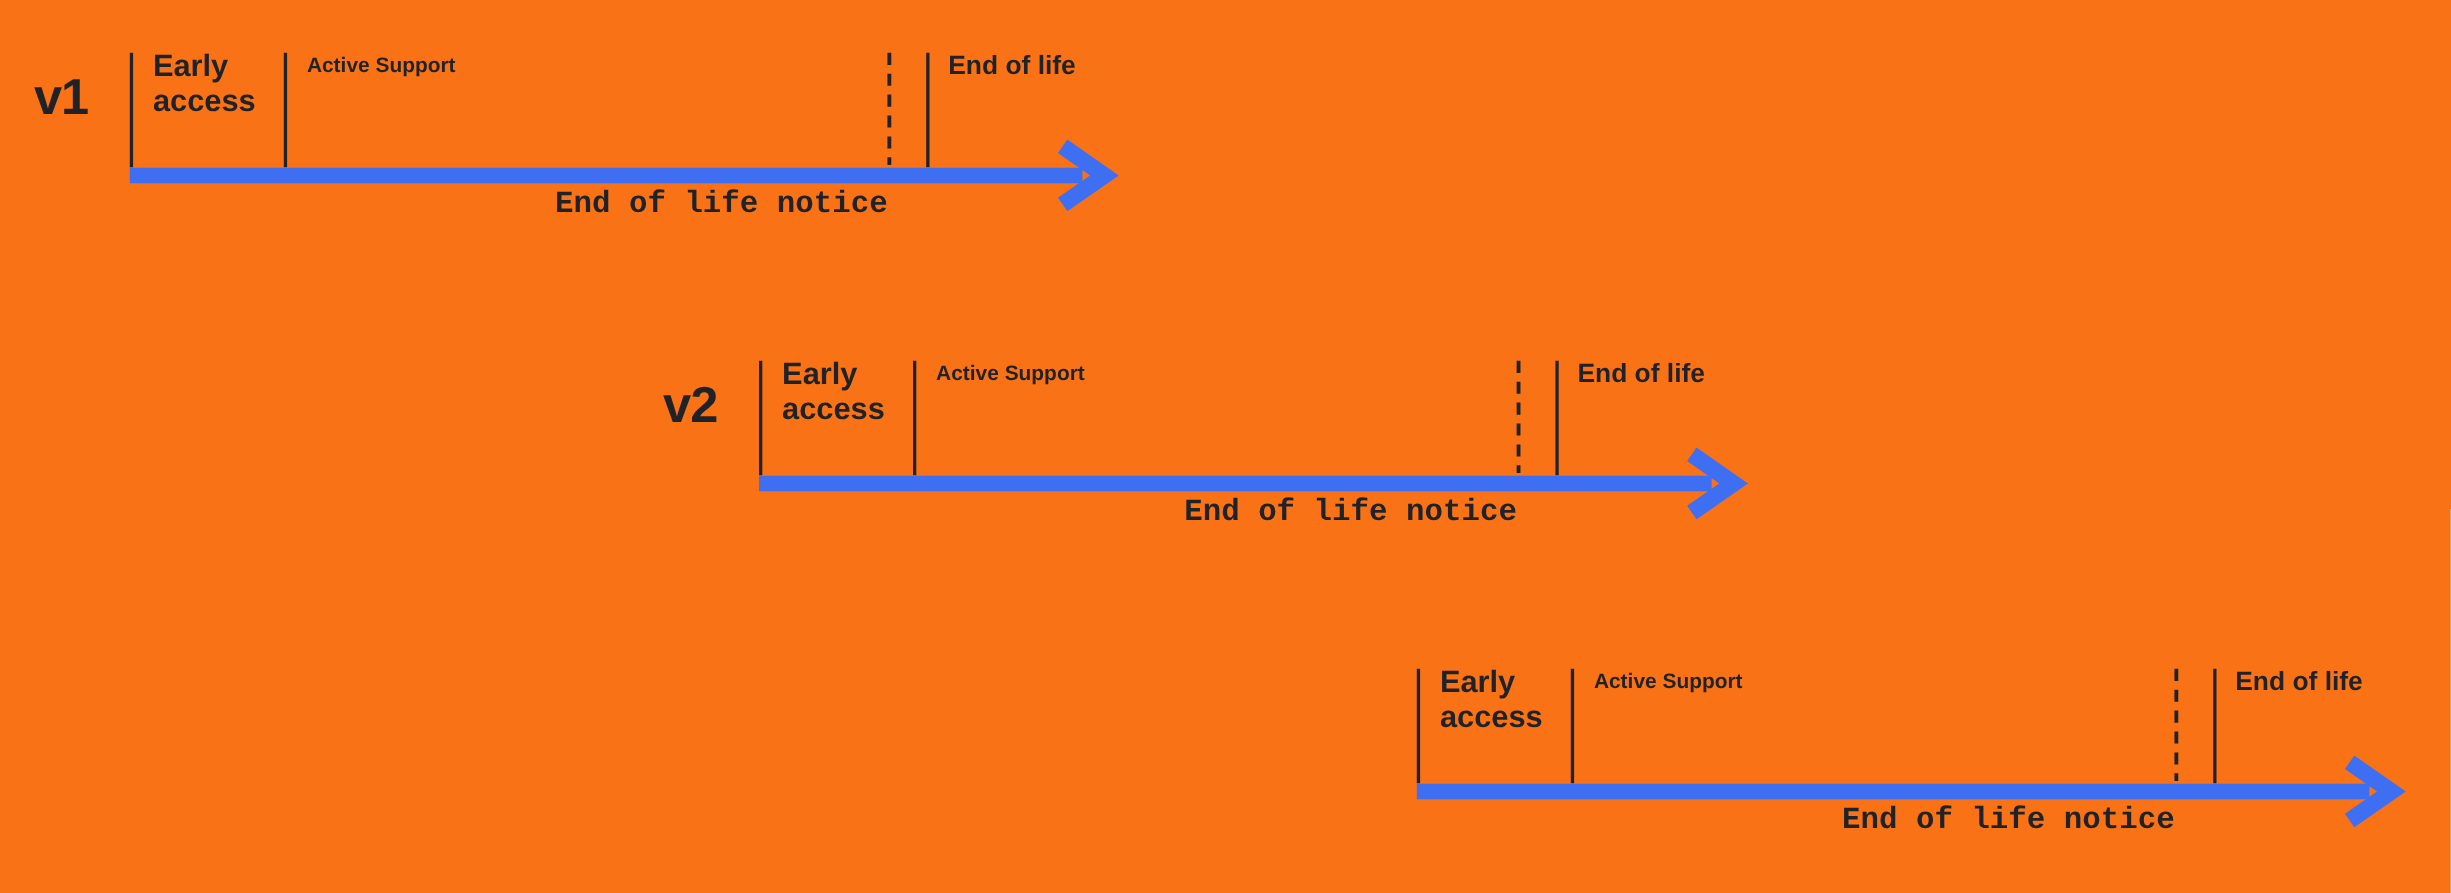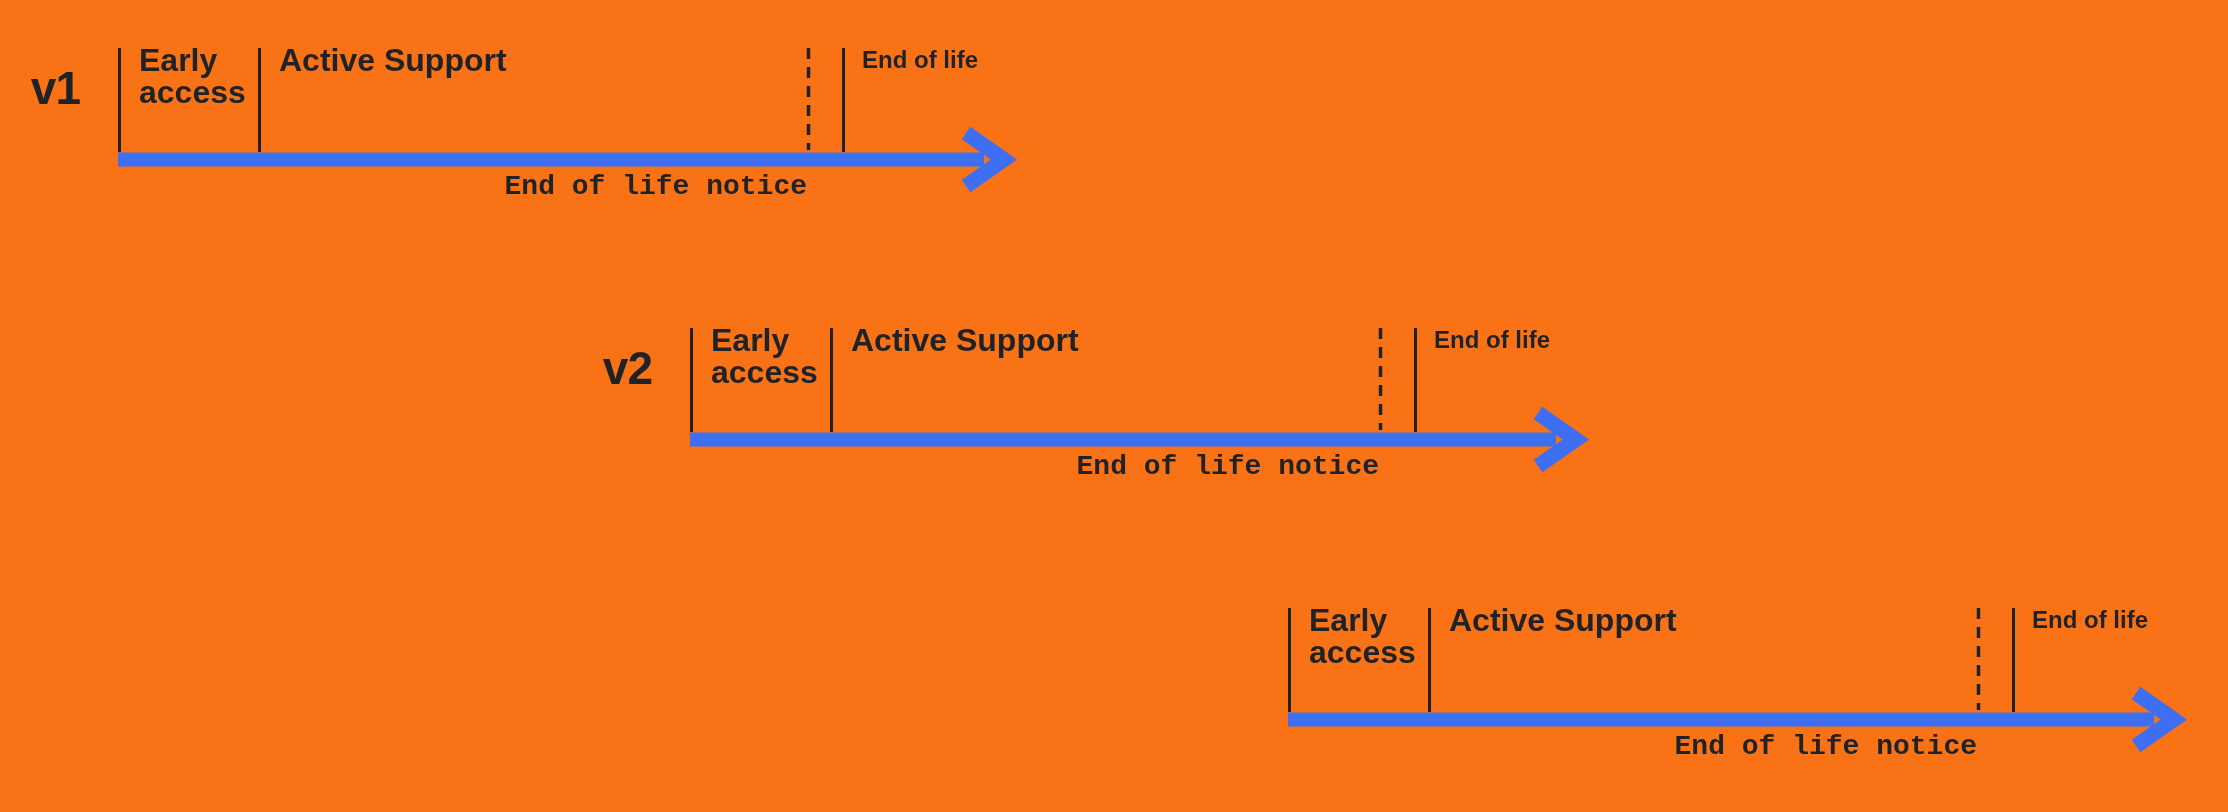--- a/index.html
+++ b/index.html
@@ -43,27 +43,27 @@
     width: 162px;
     text-align: right;
     font-size: 46px;
     line-height: 48px;
     letter-spacing: -1px;
   }
   .early-label {
     left: 221px;
     top: 6px;
     width: 112px;
-    font-size: 32px;
+    font-size: 28px;
     line-height: 32px;
   }
   .active-label {
     left: 361px;
     top: 6px;
-    font-size: 32px;
+    font-size: 19px;
     line-height: 32px;
     white-space: nowrap;
   }
   .eol-label {
     left: 944px;
     top: 6px;
     font-size: 24px;
     line-height: 32px;
     white-space: nowrap;
   }

